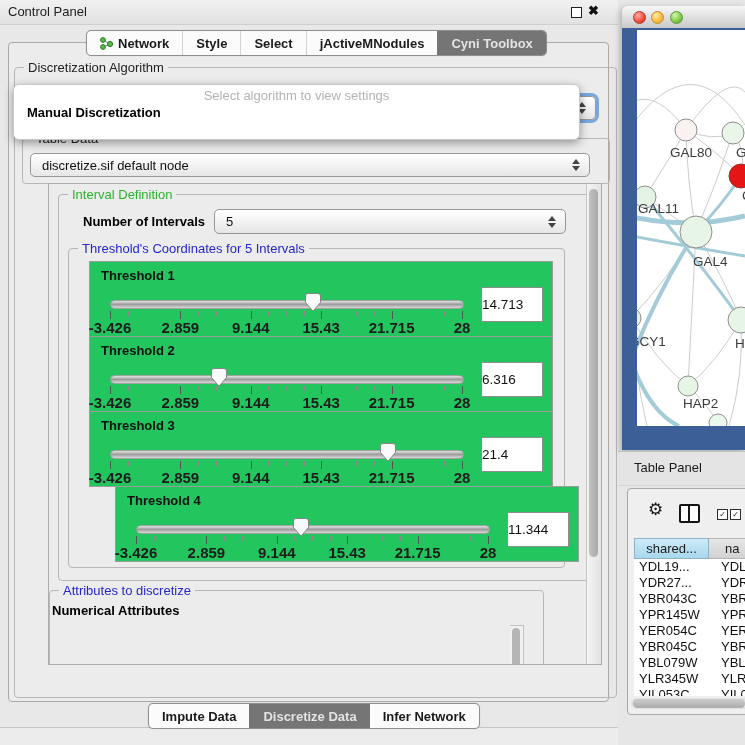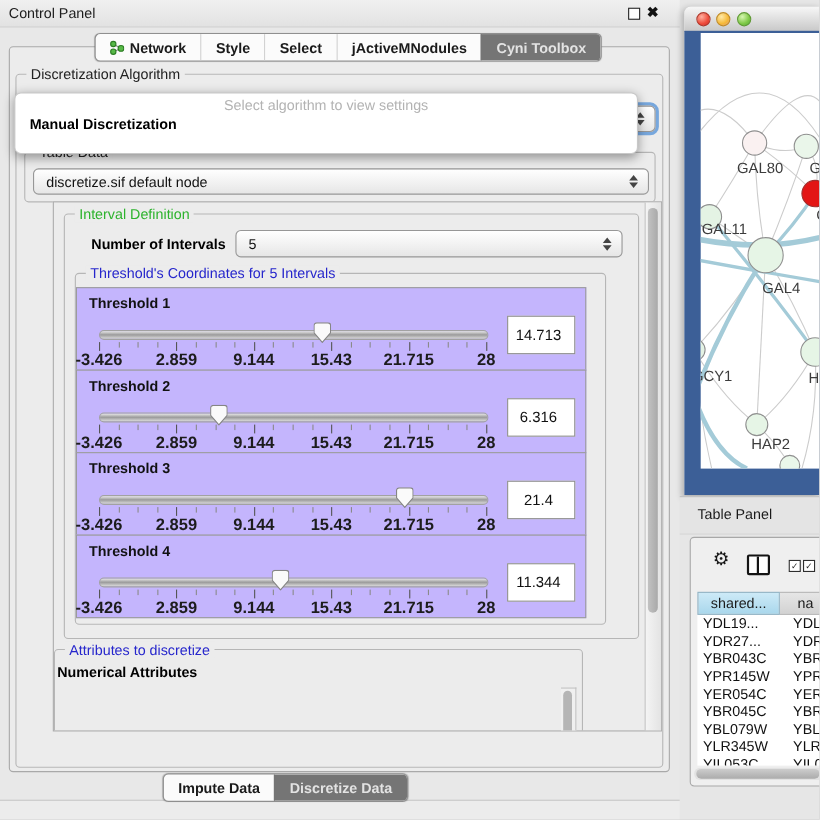--- a/index.html
+++ b/index.html
@@ -18,21 +18,21 @@
   .tabrow{position:absolute;display:inline-flex;border:1px solid #8f8f8f;border-radius:5px;
     overflow:hidden;background:#fbfbfb;height:24px;z-index:6;box-shadow:0 0 1px rgba(0,0,0,.2);}
   .tabrow .tab{display:flex;align-items:center;gap:5px;padding:0 13px;font-size:13px;font-weight:bold;
     color:#1a1a1a;border-left:1px solid #d2d2d2;white-space:nowrap;cursor:default;}
   .tabrow .tab:first-child{border-left:none;}
   .tabrow .tab.sel{background:#757575;color:#e3e3e3;border-left:1px solid #757575;}
   .tabrow .tab.sel + .tab{border-left:none;}
   #topTabs{left:86px;top:30px;}
   #bottomTabs{left:148px;top:703px;}
   
-  .group{position:absolute;border:1px solid #b6b6b6;border-radius:4px;}
+  .group{position:absolute;border:1px solid #b6b6b6;border-radius:4px;padding-left:14px;}
   .group-label{position:absolute;top:-8px;left:9px;background:#ececec;padding:0 4px;font-size:13px;color:#222;}
   .group-label.green{color:#2db32d;}
   .group-label.blue{color:#2626cc;}
   
   .combo{position:absolute;border:1px solid #979797;border-radius:5px;
     background:linear-gradient(#ffffff,#e6e6e6);font-size:13px;display:flex;align-items:center;}
   .combo .val{padding-left:11px;flex:1;overflow:hidden;white-space:nowrap;}
   .spin{width:8px;margin-right:9px;display:flex;flex-direction:column;align-items:center;gap:2px;}
   .spin .up{width:0;height:0;border-left:4px solid transparent;border-right:4px solid transparent;border-bottom:5px solid #444;}
   .spin .dn{width:0;height:0;border-left:4px solid transparent;border-right:4px solid transparent;border-top:5px solid #444;}
@@ -44,32 +44,32 @@
   .popup .item{height:16px;line-height:16px;padding-left:13px;color:#000;}
   .popup .item.b{font-weight:bold;}
   
   .scrollpane{position:absolute;left:46px;top:140px;width:553px;height:481px;
     border:1px solid #adadad;background:#ececec;overflow:hidden;}
   .vsb{position:absolute;right:0;top:0;width:14px;height:100%;
     background:linear-gradient(90deg,#f4f4f4,#e3e3e3);border-left:1px solid #c6c6c6;}
   .vsb .thumb{position:absolute;left:2px;width:9px;border-radius:5px;
     background:linear-gradient(90deg,#c2c2c2,#a9a9a9);}
   
-  .thr-panel{position:absolute;left:0;width:462px;height:74px;border:1px solid #9c9c9c;background:#c4b5fd;}
+  .thr-panel{position:absolute;left:20px;width:462px;height:74px;border:1px solid #9c9c9c;background:#22c55e;}
   .thr-label{position:absolute;left:11px;top:6px;font-size:13px;font-weight:bold;}
   .thr-track{position:absolute;left:20px;top:38px;width:352px;height:7px;border:1px solid #a2a2a2;border-radius:5px;
     background:linear-gradient(#d8d8d8 10%,#9b9b9b 48%,#cfcfcf 90%);}
   .thr-thumb{position:absolute;top:31px;width:16px;height:19px;}
   .thr-ticks{position:absolute;left:20px;top:49px;width:353px;height:8px;}
   .thr-ticks .minor{position:absolute;top:0;width:1px;height:5px;background:#8a8a8a;}
   .thr-ticks .major{position:absolute;top:0;width:1px;height:8px;background:#555;}
   .thr-ticklabels{position:absolute;left:20px;top:57px;width:353px;height:12px;}
   .thr-ticklabels span{position:absolute;transform:translateX(-50%);font-size:15px;font-weight:bold;color:#1c1c1c;white-space:nowrap;}
   .thr-value{position:absolute;right:9px;top:25px;width:55px;height:33px;background:#fff;border:1px solid #8e8e8e;
-    font-size:13.5px;line-height:33px;text-align:center;padding-right:5px;}
+    font-size:13.5px;line-height:33px;text-align:left;padding-right:5px;}
   
   .attr-list{position:absolute;left:16px;top:34px;width:444px;height:60px;background:#fff;border:1px solid #9a9a9a;overflow:hidden;}
   .attr-list .li{padding-left:14px;font-size:13px;height:14px;line-height:14px;color:#0a0a0a;}
   .attr-vsb{position:absolute;left:460px;top:34px;width:13px;height:60px;background:#f0f0f0;border:1px solid #c2c2c2;border-left:none;}
   .attr-vsb .thumb{position:absolute;left:2px;top:2px;width:8px;height:46px;border-radius:4px;background:#b5b5b5;}
   .bold-label{position:absolute;font-size:13px;font-weight:bold;color:#000;}
   
   .apply-btn{position:absolute;left:268px;top:670px;width:67px;height:23px;border:1px solid #8d8d8d;border-radius:6px;
     background:linear-gradient(#fdfdfd,#d7d7d7);font-size:13.5px;text-align:center;line-height:22px;color:#111;}
   .bottom-strip{position:absolute;left:0;top:727px;width:618px;height:18px;background:#ececec;border-top:1px solid #c6c6c6;}
@@ -269,21 +269,21 @@
                     <span style="left: 140.8px;">9.144</span>
                     <span style="left: 211.2px;">15.43</span>
                     <span style="left: 281.6px;">21.715</span>
                     <span style="left: 352px;">28</span>
                   </div>
                   <div class="thr-thumb" style="left: 290.074px;"><svg width="16" height="19" viewBox="0 0 16 19">
                       <path d="M3 0.5 h10 a2.5 2.5 0 0 1 2.5 2.5 v6.5 L8 18.2 L0.5 9.5 v-6.5 A2.5 2.5 0 0 1 3 0.5 z" fill="#fafafa" stroke="#858585"></path>
                     </svg></div>
                   <div class="thr-value">21.4</div>
                 </div>
-                <div class="thr-panel" style="top: 237px;">
+                <div class="thr-panel" style="top: 237px; margin-left: 26px;">
                   <div class="thr-label">Threshold 4</div>
                   <div class="thr-track"></div>
                   <div class="thr-ticks">
                     <div class="major" style="left: 0px;"></div>
                     <div class="minor" style="left: 17.6px;"></div>
                     <div class="minor" style="left: 35.2px;"></div>
                     <div class="minor" style="left: 52.8px;"></div>
                     <div class="major" style="left: 70.4px;"></div>
                     <div class="minor" style="left: 88px;"></div>
                     <div class="minor" style="left: 105.6px;"></div>
@@ -359,20 +359,23 @@
       <div class="tab sel">
         <span>Cyni Toolbox</span>
       </div>
     </div>
   <div class="tabrow" id="bottomTabs">
       <div class="tab">
         <span>Impute Data</span>
       </div>
       <div class="tab sel">
         <span>Discretize Data</span>
+      </div>
+      <div class="tab">
+        <span>Infer Network</span>
       </div>
     </div>
 
   <div class="popup">
     <div class="ph">Select algorithm to view settings</div>
     <div class="item b">Manual Discretization</div>
   </div>
 
   <div class="bottom-strip"></div>
 

